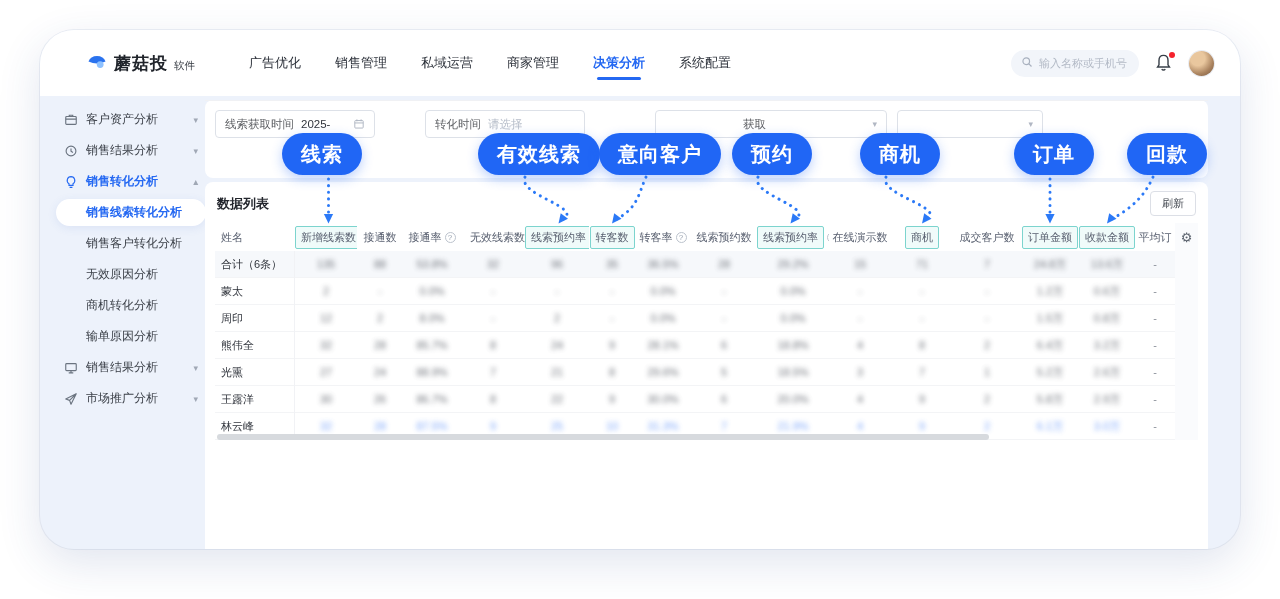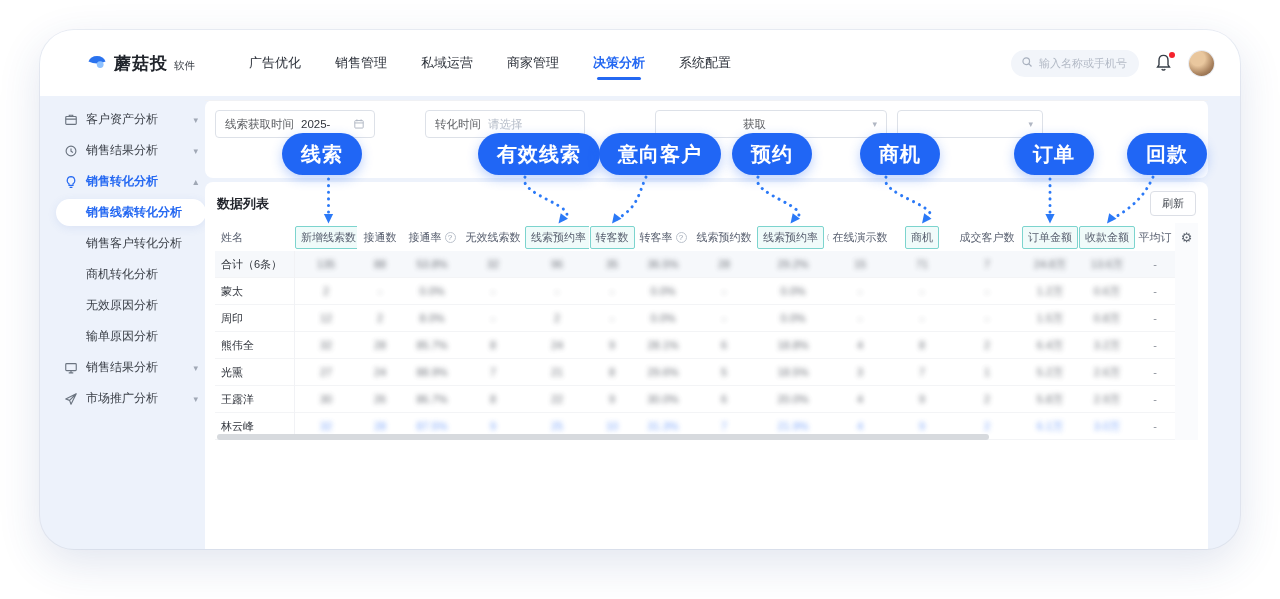--- a/index.html
+++ b/index.html
@@ -153,22 +153,22 @@
         <div class="side-item parent-active">
           <span class="s-icon"><svg viewBox="0 0 16 16" width="14" height="14" fill="none" stroke="currentColor" stroke-width="1.3">
               <path d="M8 1.8 a4.4 4.4 0 0 1 2.3 8.1 v1.9 h-4.6 v-1.9 A4.4 4.4 0 0 1 8 1.8 Z"></path>
               <path d="M6.4 14.2 h3.2"></path>
             </svg></span>
           <span>销售转化分析</span>
           <span class="side-chev">▴</span>
         </div>
         <div class="side-sub active">销售线索转化分析</div>
         <div class="side-sub">销售客户转化分析</div>
+        <div class="side-sub">无效原因分析</div>
         <div class="side-sub">商机转化分析</div>
-        <div class="side-sub">无效原因分析</div>
         <div class="side-sub">输单原因分析</div>
         <div class="side-item">
           <span class="s-icon"><svg viewBox="0 0 16 16" width="14" height="14" fill="none" stroke="currentColor" stroke-width="1.3">
               <rect x="2" y="3" width="12" height="8" rx="1"></rect>
               <path d="M8 11 v2.6 M5.4 13.6 h5.2"></path>
             </svg></span>
           <span>销售结果分析</span>
           <span class="side-chev">▾</span>
         </div>
         <div class="side-item">
@@ -211,21 +211,21 @@
       <div class="data-head">
         <span class="data-title">数据列表</span>
         <button class="refresh-btn">刷新</button>
       </div>
       <div class="table" id="table">
           <div class="thead" id="thead">
             <div class="th left" style="width: 80px;">姓名</div>
             <div class="th" style="width: 62px;"><span class="hl-box">新增线索数</span></div>
             <div class="th" style="width: 46px;">接通数</div>
             <div class="th" style="width: 58px;">接通率<span class="info-i">?</span></div>
-            <div class="th" style="width: 64px;">无效线索数</div>
+            <div class="th" style="width: 64px; text-align: right;">无效线索数</div>
             <div class="th" style="width: 64px;"><span class="hl-box">线索预约率</span></div>
             <div class="th" style="width: 46px;"><span class="hl-box">转客数</span></div>
             <div class="th" style="width: 56px;">转客率<span class="info-i">?</span></div>
             <div class="th" style="width: 66px;">线索预约数</div>
             <div class="th" style="width: 72px;"><span class="hl-box">线索预约率</span><span class="info-i">?</span></div>
             <div class="th" style="width: 62px;">在线演示数</div>
             <div class="th" style="width: 62px;"><span class="hl-box">商机</span></div>
             <div class="th" style="width: 68px;">成交客户数</div>
             <div class="th" style="width: 58px;"><span class="hl-box">订单金额</span></div>
             <div class="th" style="width: 56px;"><span class="hl-box">收款金额</span></div>

